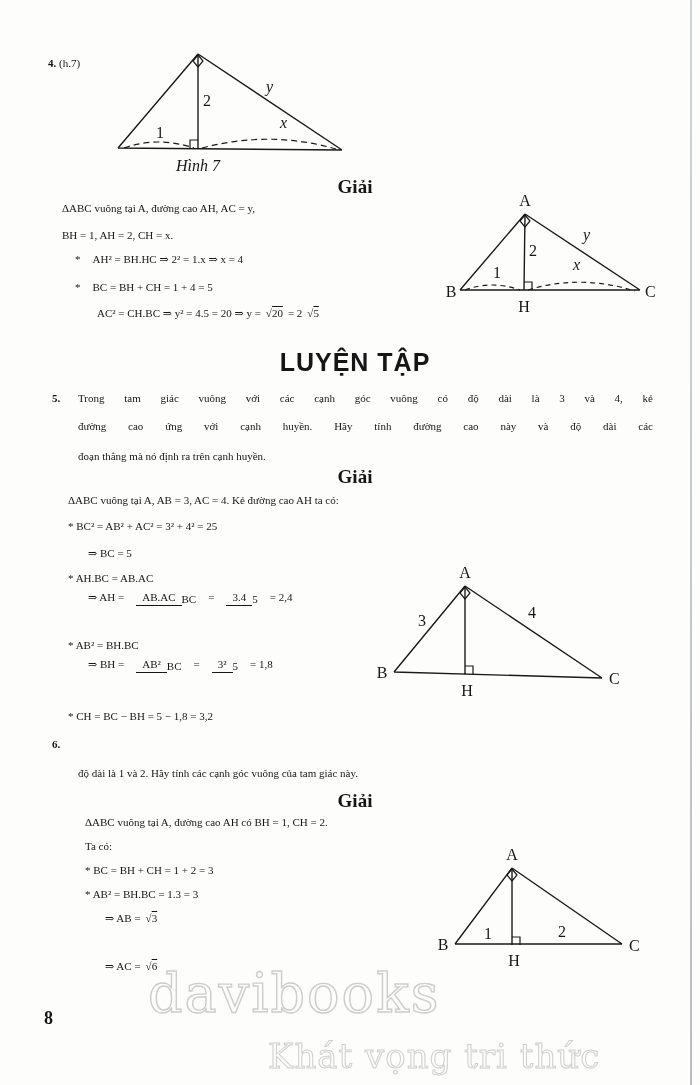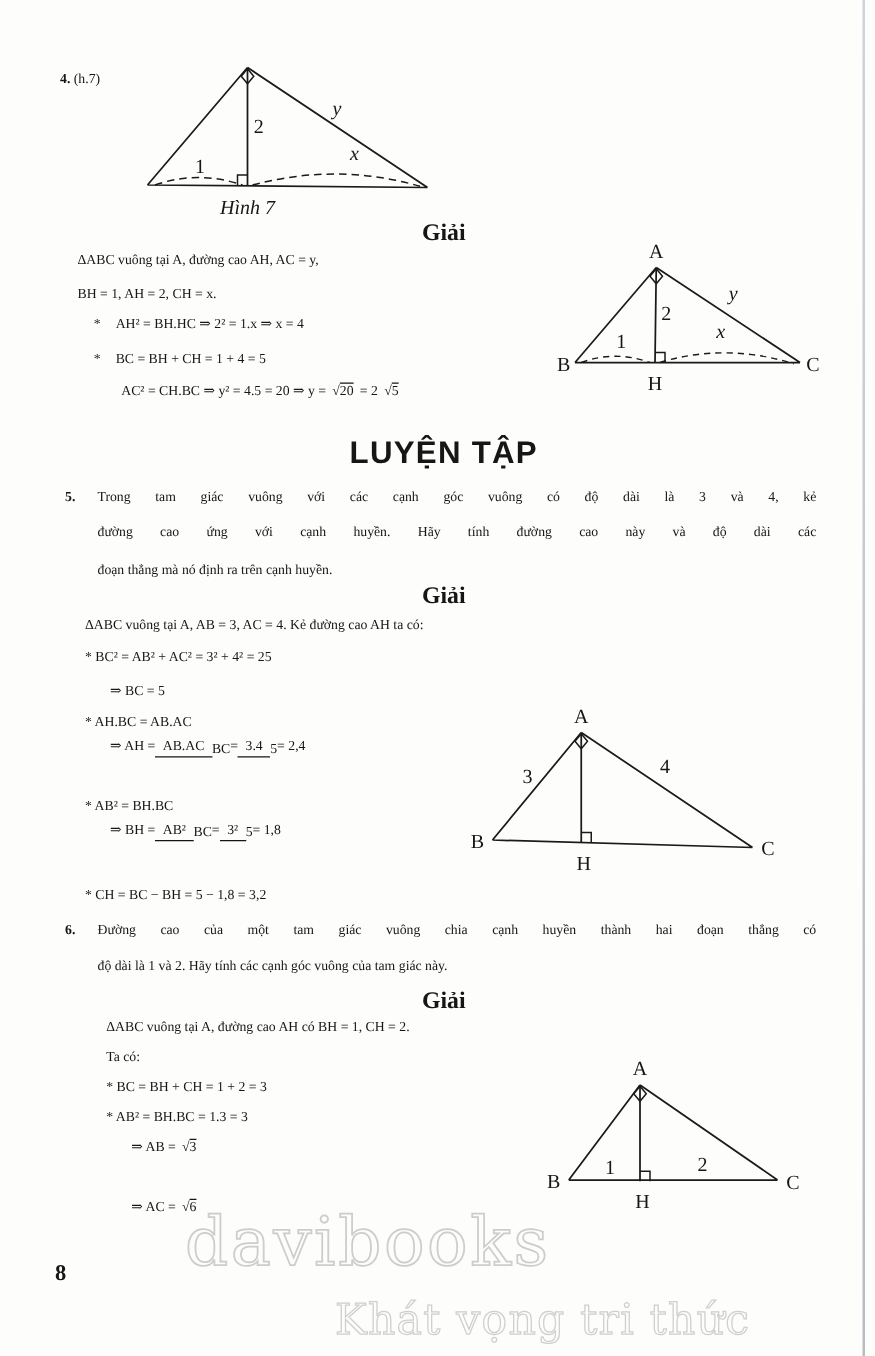--- a/index.html
+++ b/index.html
@@ -6,21 +6,21 @@
   .page{position:relative;width:700px;height:1085px;background:#fdfdfc;overflow:hidden;
         font-family:"Liberation Serif","DejaVu Serif",serif;color:#161616;}
   .abs{position:absolute;white-space:nowrap;}
   .body-text{font-size:11px;line-height:1.25;}
   .bold{font-weight:bold;}
   .giai{font-size:19px;font-weight:bold;text-align:center;width:710px;left:0;}
   .section-head{font-family:"Liberation Sans","DejaVu Sans",sans-serif;font-size:25px;
         font-weight:bold;letter-spacing:1px;text-align:center;width:710px;left:0;}
   .just{white-space:normal;text-align:justify;text-align-last:justify;width:575px;line-height:1.25;}
   .mline{display:flex;gap:5px;align-items:baseline;}
-  .fr-row{display:flex;gap:0;align-items:center;}
+  .fr-row{display:flex;gap:12px;align-items:center;}
   .frac{display:inline-flex;flex-direction:row;align-items:center;line-height:1.15;}
   .frac .num{padding:0 6px 1px;border-bottom:1.3px solid #161616;}
   .frac .den{padding-top:1px;}
   .sq .rad{text-decoration:overline;}
   .starline{display:flex;gap:12px;align-items:baseline;}
   svg{position:absolute;overflow:visible;}
   svg text{font-family:"Liberation Serif","DejaVu Serif",serif;font-size:16px;fill:#161616;}
   svg text.it{font-style:italic;}
   .wm-brand{font-family:"DejaVu Serif",serif;font-size:54px;letter-spacing:2px;
         color:transparent;-webkit-text-stroke:1.4px #cdcdcd;z-index:5;}
@@ -147,21 +147,20 @@
     </g>
     <text x="93" y="22" text-anchor="middle">A</text>
     <text x="10" y="122" text-anchor="middle">B</text>
     <text x="237" y="128">C</text>
     <text x="95" y="140" text-anchor="middle">H</text>
     <text x="46" y="70">3</text>
     <text x="156" y="62">4</text>
   </svg>
 
   <div class="abs body-text bold" style="left:52px;top:738px;">6.</div>
-  <div class="abs body-text just" style="left:78px;top:738px;">Đường cao của một tam giác vuông chia cạnh huyền thành hai đoạn thẳng có</div>
   <div class="abs body-text" style="left:78px;top:767px;">độ dài là 1 và 2. Hãy tính các cạnh góc vuông của tam giác này.</div>
 
   <div class="abs giai" style="top:790px;">Giải</div>
 
   <div class="abs body-text" style="left:85px;top:816px;">ΔABC vuông tại A, đường cao AH có BH = 1, CH = 2.</div>
   <div class="abs body-text" style="left:85px;top:840px;">Ta có:</div>
   <div class="abs body-text" style="left:85px;top:864px;">* BC = BH + CH = 1 + 2 = 3</div>
   <div class="abs body-text" style="left:85px;top:888px;">* AB² = BH.BC = 1.3 = 3</div>
   <div class="abs body-text mline" style="left:105px;top:912px;">
     <span>⇒ AB =</span>

